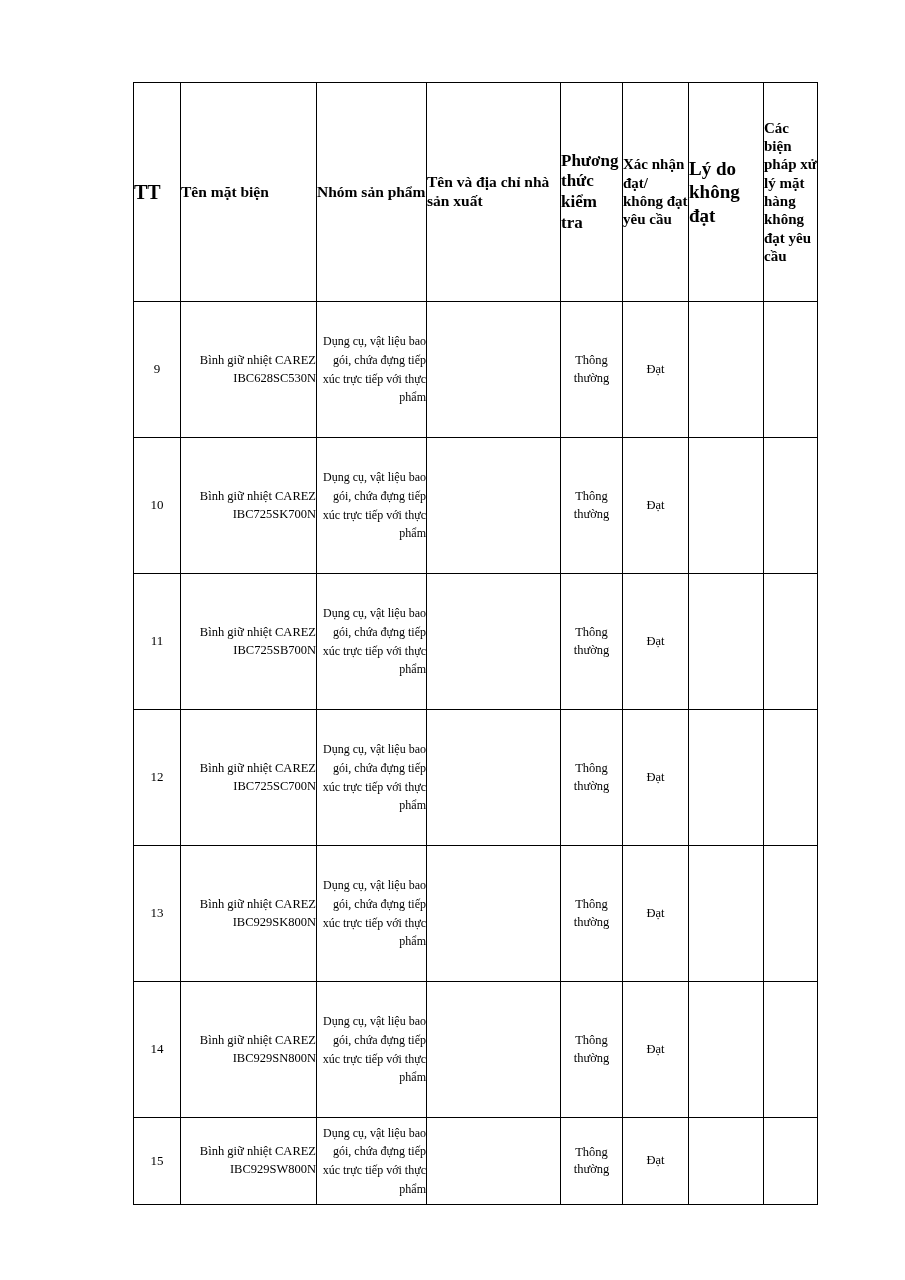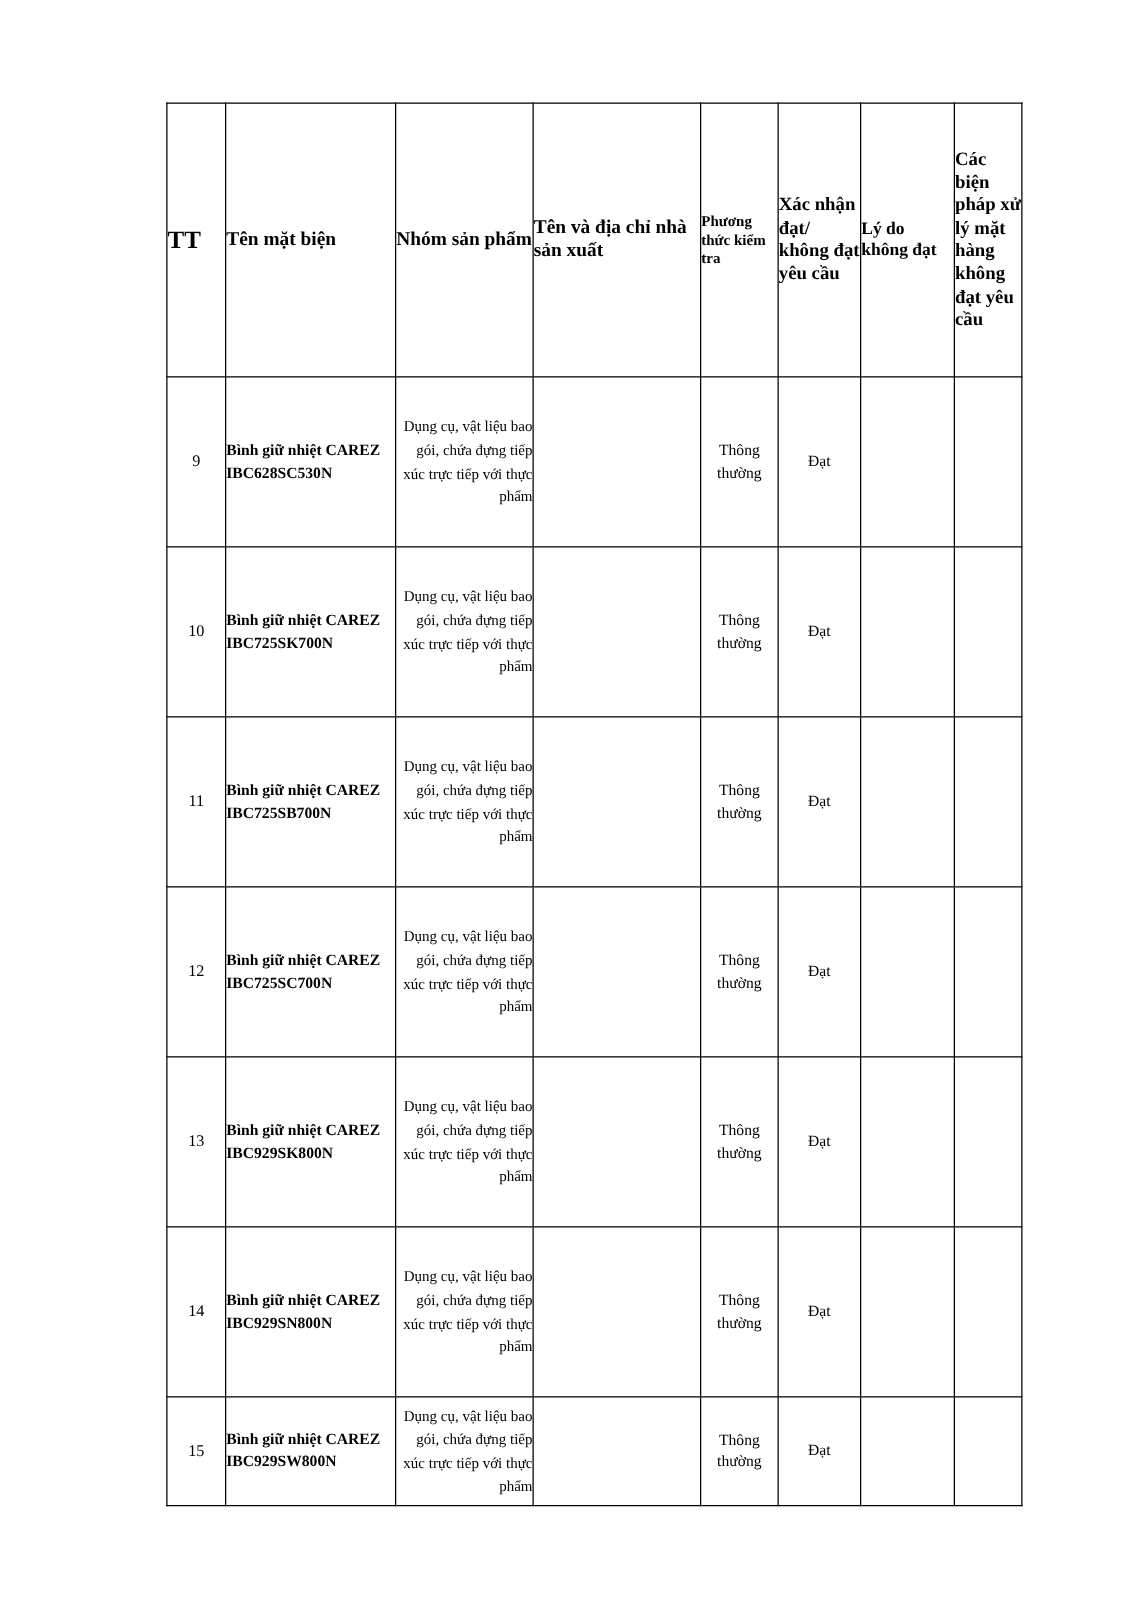--- a/index.html
+++ b/index.html
@@ -44,40 +44,39 @@
 
   thead th {
     font-weight: bold;
     font-size: 15.5px;
     line-height: 1.22;
     text-align: left;
     height: 218px;
     padding: 4px 2px;
   }
   thead th.th-tt { font-size: 20px; }
-  thead th.th-method { font-size: 12px; margin-top: 44px; }
+  thead th.th-method { font-size: 17px; margin-top: 44px; }
   thead th.th-result { font-size: 15px; margin-top: 16px; }
-  thead th.th-reason { font-size: 14px; }
+  thead th.th-reason { font-size: 19px; }
   thead th.th-action { font-size: 15px; }
 
   tbody td {
     font-size: 12.5px;
     line-height: 1.42;
     height: 135px;
   }
   td.cell-tt {
     text-align: center;
     vertical-align: middle;
     font-size: 13px;
   }
   td.cell-name {
     padding: 0 4px 0 6px;
     vertical-align: middle;
-    text-align: left;
-    font-weight: bold;
+    text-align: right;
   }
   td.cell-group {
     padding: 0 3px 0 5px;
     vertical-align: middle;
     text-align: right;
     font-size: 12px;
     line-height: 1.55;
   }
   td.cell-maker, td.cell-reason, td.cell-action {
     vertical-align: middle;

